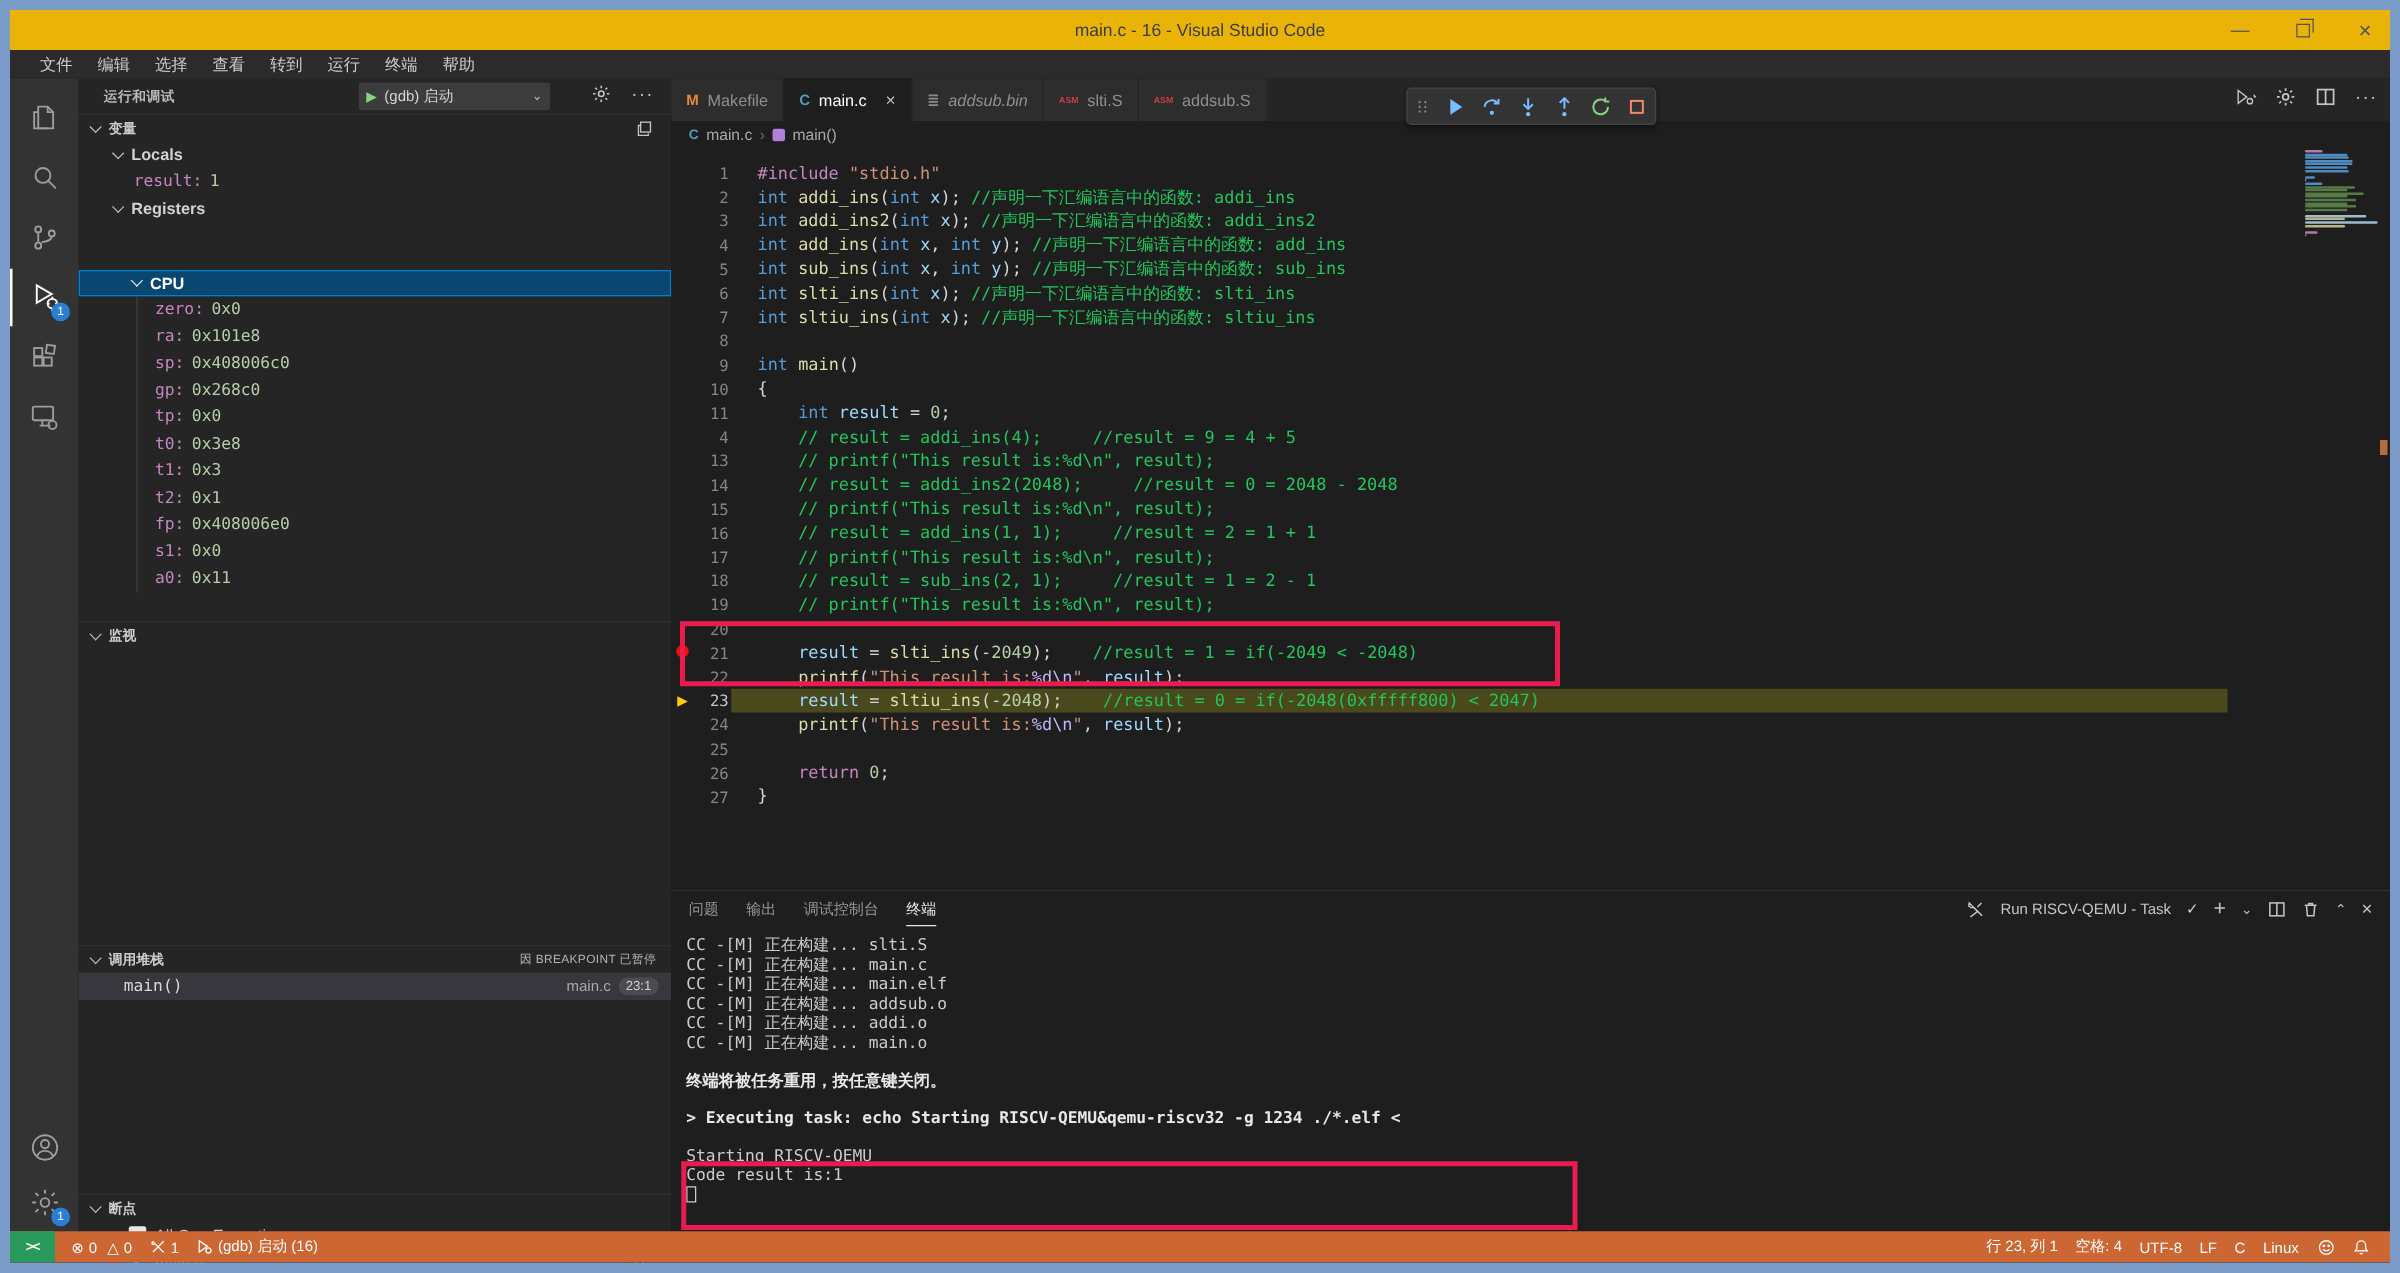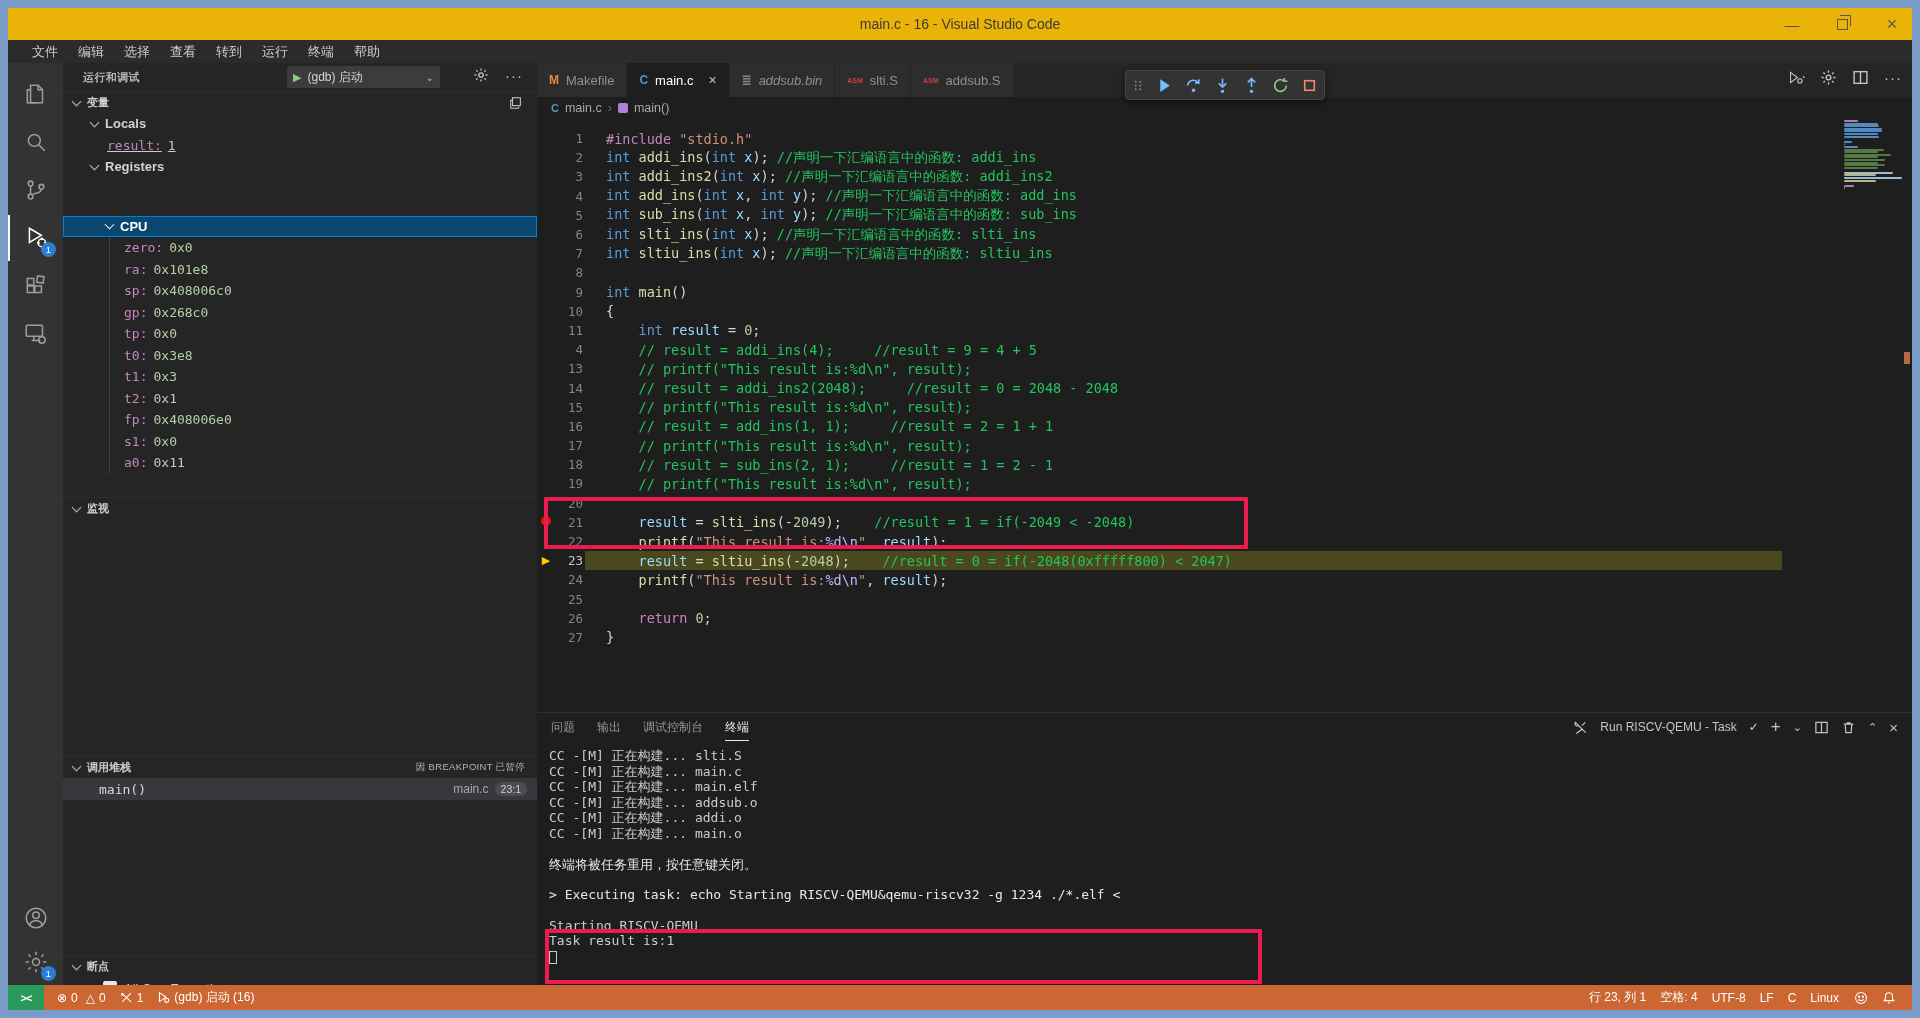--- a/index.html
+++ b/index.html
@@ -92,21 +92,21 @@
 
   
   .panel { position:absolute; left:0; top:649px; width:100%; height:273px; background:#1e1e1e; border-top:1px solid #4a4a4a66; }
   .panel-tabs { position:absolute; left:0; top:0; height:28px; display:flex; align-items:center; padding-left:14px; gap:22px; }
   .ptab { font-size:12px; color:#969696; height:28px; line-height:28px; }
   .ptab.active { color:#e7e7e7; border-bottom:1px solid #e7e7e7; }
   .panel-actions { position:absolute; right:14px; top:0; height:28px; display:flex; align-items:center; gap:12px; color:#c5c5c5; font-size:12px; }
   .panel-actions svg { width:15px; height:15px; stroke:#c5c5c5; fill:none; stroke-width:1.3; }
   .term { position:absolute; left:12px; top:34px; right:10px; bottom:4px; font-family:"DejaVu Sans Mono",monospace; font-size:13px; color:#cccccc; }
   .tline { height:15.5px; white-space:pre; }
-  .tline.b { font-weight:normal; color:#e8e8e8; }
+  .tline.b { font-weight:bold; color:#e8e8e8; }
   .cursor-block { display:inline-block; width:8px; height:13px; border:1px solid #cccccc; vertical-align:middle; }
 
   
   .statusbar { position:absolute; left:0; bottom:0; width:100%; height:25px; background:#cc6633; display:flex; align-items:center; color:#ffffff; font-size:12px; }
   .remote { width:36px; height:25px; background:#2a9a5c; display:flex; align-items:center; justify-content:center; font-weight:bold; font-size:11px; letter-spacing:-1px; }
   .sb-item { display:flex; align-items:center; gap:4px; padding:0 7px; height:25px; }
   .sb-item svg { width:13px; height:13px; stroke:#ffffff; fill:none; stroke-width:1.3; }
   .sb-right { margin-left:auto; display:flex; align-items:center; padding-right:10px; }
 
   
@@ -224,21 +224,21 @@
         <svg viewBox="0 0 16 16" style="width:14px;height:14px;stroke:#c5c5c5;fill:none;stroke-width:1.2;margin-left:auto;margin-right:14px;">
             <rect x="4" y="2" width="9" height="9"></rect>
             <path d="M4 5H2v9h9v-2"></path>
           </svg>
       </div>
       <div class="grp" style="padding-left:22px;">
         <span class="chevron"></span>
         <span>Locals</span>
       </div>
       <div id="locals-rows">
-          <div class="row" style="padding-left: 44px; text-decoration: underline;">
+          <div class="row" style="padding-left: 44px;">
             <span class="kname">result:</span>
             <span class="kval">1</span>
           </div>
         </div>
       <div class="grp" style="padding-left:22px;">
         <span class="chevron"></span>
         <span>Registers</span>
       </div>
       <div class="grp cpu-row" style="padding-left:36px;margin-top:38px;">
         <span class="chevron" style="border-color:#e8e8e8;"></span>
@@ -625,21 +625,21 @@
           <div class="tline">CC -[M] 正在构建... main.elf</div>
           <div class="tline">CC -[M] 正在构建... addsub.o</div>
           <div class="tline">CC -[M] 正在构建... addi.o</div>
           <div class="tline">CC -[M] 正在构建... main.o</div>
           <div class="tline"></div>
           <div class="tline b">终端将被任务重用，按任意键关闭。</div>
           <div class="tline"></div>
           <div class="tline b">&gt; Executing task: echo Starting RISCV-QEMU&amp;qemu-riscv32 -g 1234 ./*.elf &lt;</div>
           <div class="tline"></div>
           <div class="tline">Starting RISCV-QEMU</div>
-          <div class="tline">Task result is:1</div>
+          <div class="tline">Code result is:1</div>
           <div class="tline"><span class="cursor-block"></span></div>
         </div>
     </div>
   </div>
 
   <div class="statusbar">
     <div class="remote">&gt;&lt;</div>
     <div class="sb-item" style="margin-left:6px;">
       <span>⊗</span>
         <span>0</span>

